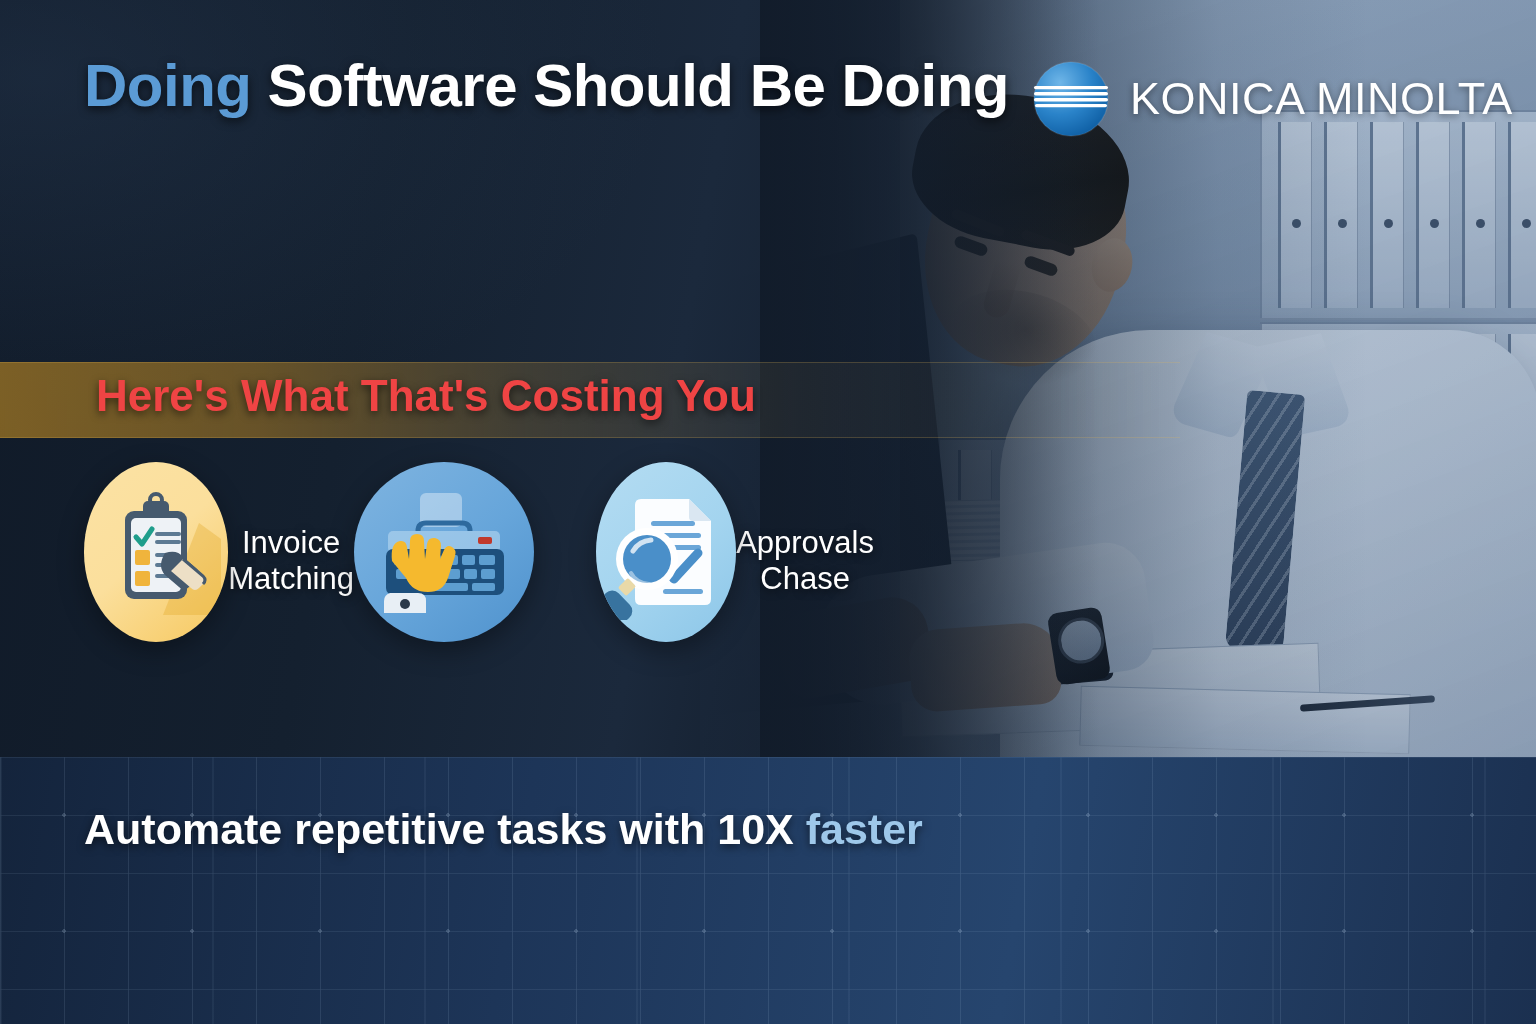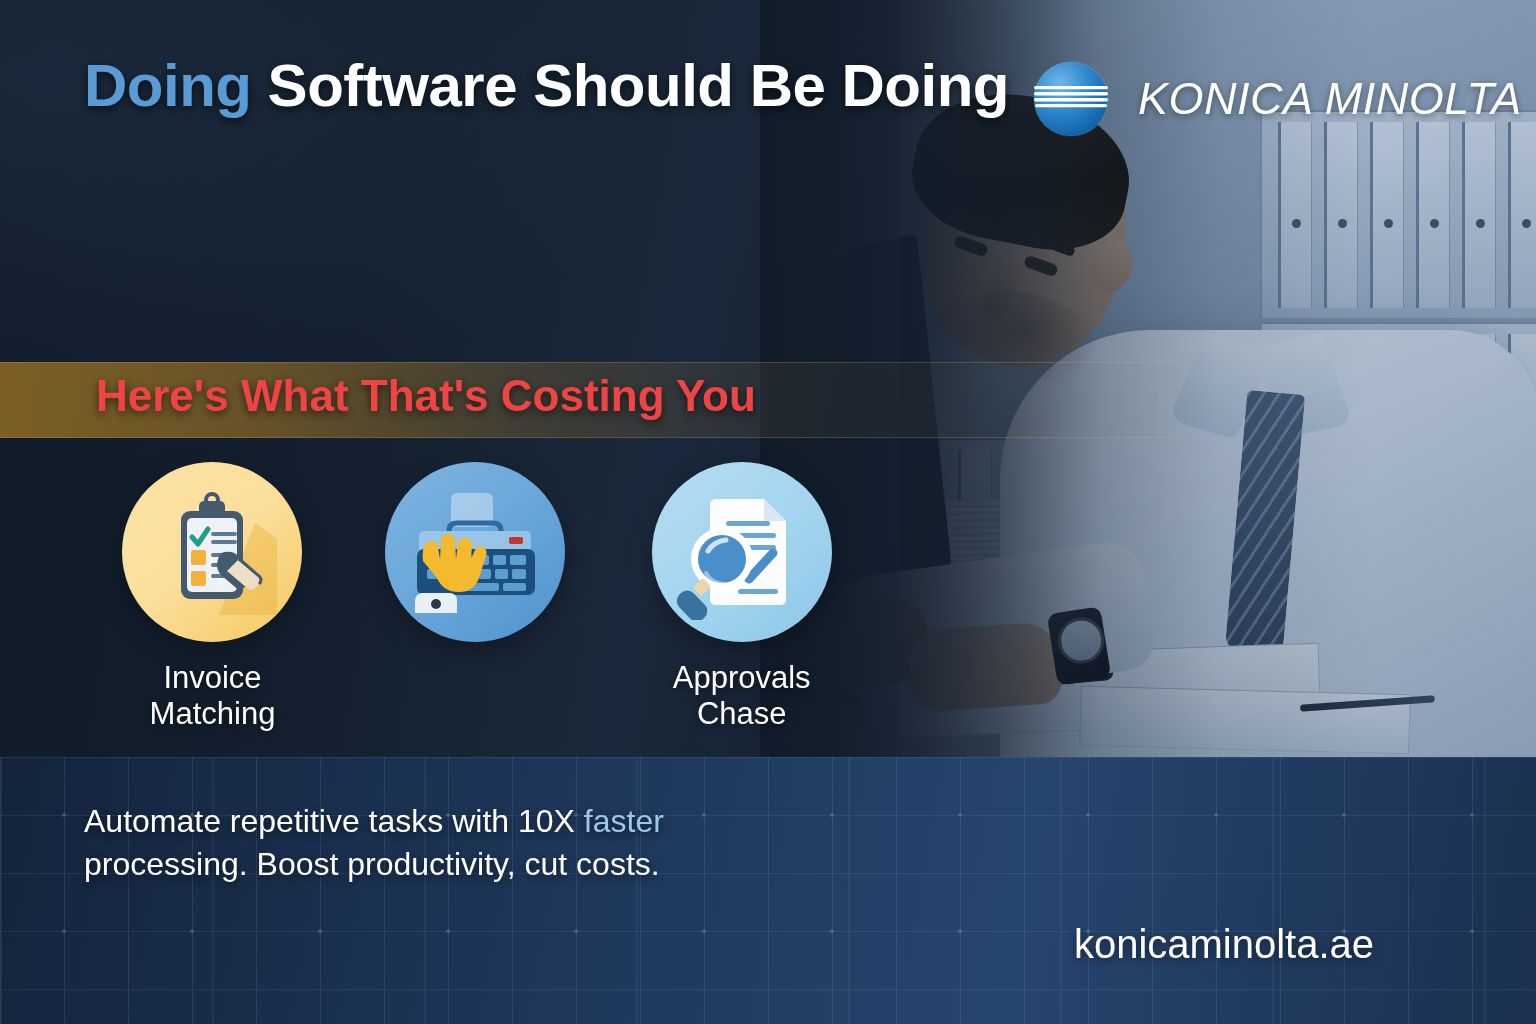--- a/index.html
+++ b/index.html
@@ -261,21 +261,21 @@
     white-space:nowrap;
     text-shadow:0 3px 9px rgba(0,0,0,.6);
   }
 
   
   .icon-row {
     position:absolute; left:84px; top:462px; width:790px;
     display:flex; gap:0;
   }
   .icon-item {
-    width:278px; display:flex; flex-direction:column; align-items:center;
+    width:278px; display:flex; flex-direction:row; align-items:center;
   }
   .icon-item:nth-child(1){ width:270px; }
   .icon-item:nth-child(2){ width:282px; }
   .icon-circle {
     width:180px; height:180px; border-radius:50%;
     display:flex; align-items:center; justify-content:center;
     box-shadow:0 8px 26px rgba(0,0,0,.35);
     position:relative; overflow:hidden;
   }
   .icon-circle.c1 { background:linear-gradient(140deg,#fbe2a4 0%, #fbdf9c 48%, #f6c85f 100%); }
@@ -302,21 +302,21 @@
       repeating-linear-gradient(180deg, rgba(190,218,245,.55) 0 1px, transparent 1px 58px),
       repeating-linear-gradient(90deg, rgba(190,218,245,.35) 0 2px, transparent 2px 212px);
   }
   .circuit-dots {
     position:absolute; inset:0; opacity:.20;
     background-image:radial-gradient(circle, rgba(206,228,250,.95) 1.6px, transparent 2px);
     background-size:128px 116px;
   }
   .tagline {
     position:absolute; left:84px; top:800px; width:860px;
-    font-size:32px; font-weight:normal; color:#ffffff; line-height:1.35;
+    font-size:43px; font-weight:bold; color:#ffffff; line-height:1.35;
     text-shadow:0 3px 9px rgba(0,0,0,.55);
   }
   .tag-accent { color:#9ec8ea; }
 
   .cta {
     position:absolute; left:978px; top:812px;
     width:492px; height:80px; border-radius:40px;
     background:linear-gradient(180deg,#f8d279 0%, #f3c45d 55%, #eab949 100%);
     display:flex; align-items:center; justify-content:center;
     box-shadow:0 7px 20px rgba(0,0,0,.42);
@@ -330,21 +330,21 @@
     position:absolute; left:978px; top:922px; width:492px;
     text-align:center;
     font-size:40px; color:#ffffff;
     text-shadow:0 2px 8px rgba(0,0,0,.5);
     cursor:pointer;
   }
 
   
   .logo {
     position:absolute; left:1032px; top:60px;
-    display:flex; align-items:center; gap:28px;font-style:italic;
+    display:flex; align-items:center; gap:20px;
   }
   .logo-globe { width:78px; height:78px; position:relative; }
   .logo-text {
     font-size:45px; color:#ffffff; font-weight:normal;
     letter-spacing:.5px; white-space:nowrap;
     text-shadow:0 2px 7px rgba(0,0,0,.45);
   }
 </style>
 </head>
 <body>
@@ -537,18 +537,17 @@
 Chase</div>
     </div>
 
   </div>
 
   <div class="bottom-band">
     <div class="circuit"></div>
     <div class="circuit-dots"></div>
   </div>
 
-  <div class="tagline"><span>Automate repetitive tasks with </span><span>10X </span><span class="tag-accent">faster</span><br><span>processing. Boost productivity, cut costs.</span></div>
-
-
-  <div class="url">konicaminolta.ae</div>
+  <div class="tagline"><span>Automate repetitive tasks with </span><span>10X </span><span class="tag-accent">faster</span><br></div>
+
+
 
 </div>
 
 </body></html>

